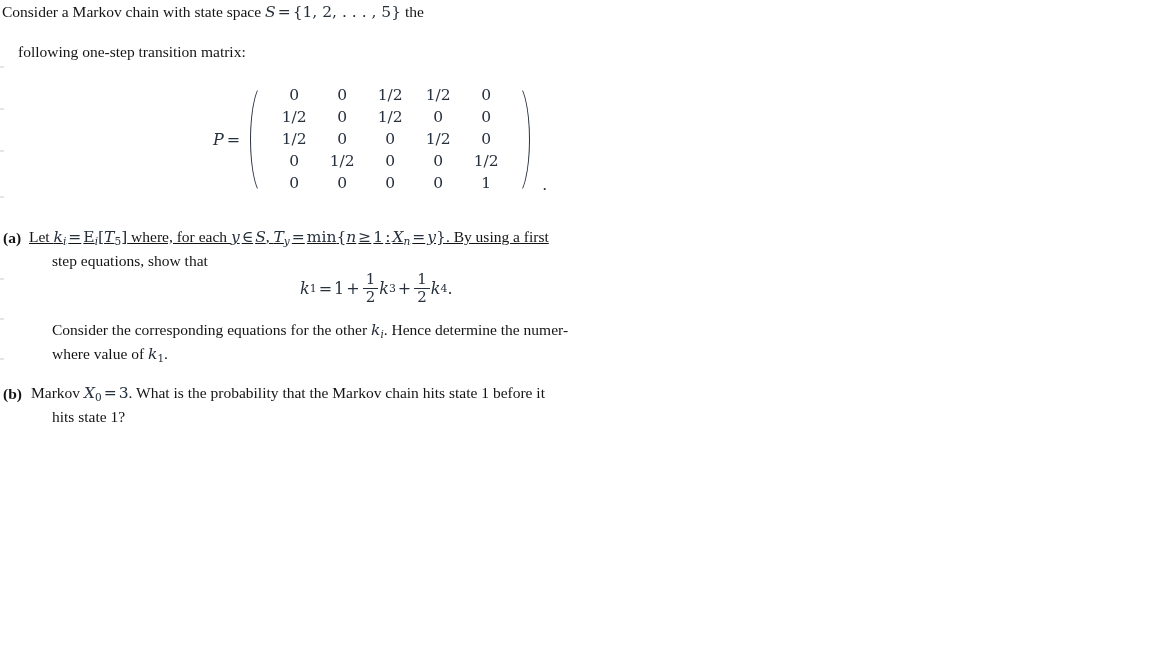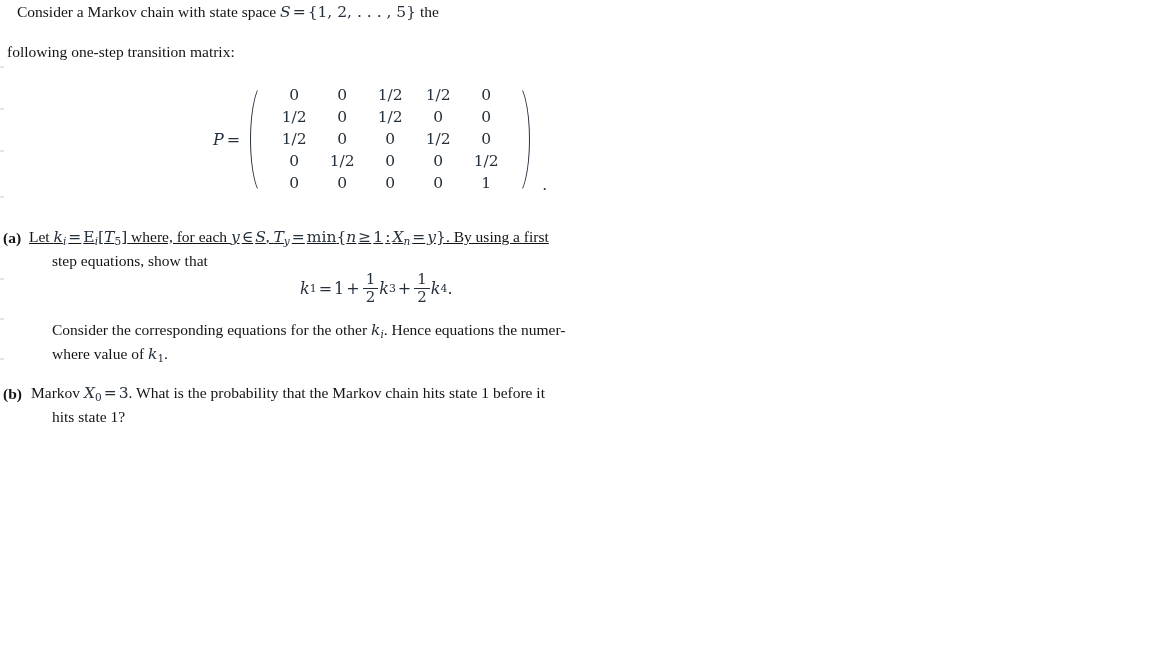--- a/index.html
+++ b/index.html
@@ -55,22 +55,22 @@
     font-size: 15.5px;
     line-height: 1.0;
     white-space: nowrap;
     color: #141414;
   }
   .bodytext {
     font-family: "Liberation Serif", "DejaVu Serif", serif;
   }
 
   
-  #intro-line-1 { left: 17px;  top: 4px;  }
-  #intro-line-2 { left: 7px;  top: 44px; }
+  #intro-line-1 { left: 2px;  top: 4px;  }
+  #intro-line-2 { left: 18px;  top: 44px; }
 
   
   #matrix-block {
     position: absolute;
     left: 213px;
     top: 82px;
     display: flex;
     align-items: center;
     font-size: 15.5px;
   }
@@ -265,21 +265,21 @@
     <span class="frac">
       <span class="num">1</span>
       <span class="bar"></span>
       <span class="den">2</span>
     </span>
     <span class="mathvar">k</span>
     <sub class="mathnum">4</sub>
     <span class="mathrm">.</span>
 </div>
 
-<div class="line bodytext" id="item-a-line-3"><span>Consider the corresponding equations for the other </span><span class="mathvar">k</span><sub class="mathvar">i</sub><span>. Hence equations the numer-</span></div>
+<div class="line bodytext" id="item-a-line-3"><span>Consider the corresponding equations for the other </span><span class="mathvar">k</span><sub class="mathvar">i</sub><span>. Hence determine the numer-</span></div>
 
 <div class="line bodytext" id="item-a-line-4"><span>where value of </span><span class="mathvar">k</span><sub class="mathnum">1</sub><span>.</span></div>
 
 <div class="item-marker" id="item-b-marker">(b)</div>
 
 <div class="line bodytext" id="item-b-line-1"><span>Markov </span><span class="mathvar">X</span><sub class="mathnum">0</sub><span class="op">=</span><span class="mathnum">3</span><span>. What is the probability that the Markov chain hits state 1 before it</span></div>
 
 <div class="line bodytext" id="item-b-line-2">hits state 1?</div>
 
 <div class="scan-artifact" style="top:66px;"></div>

